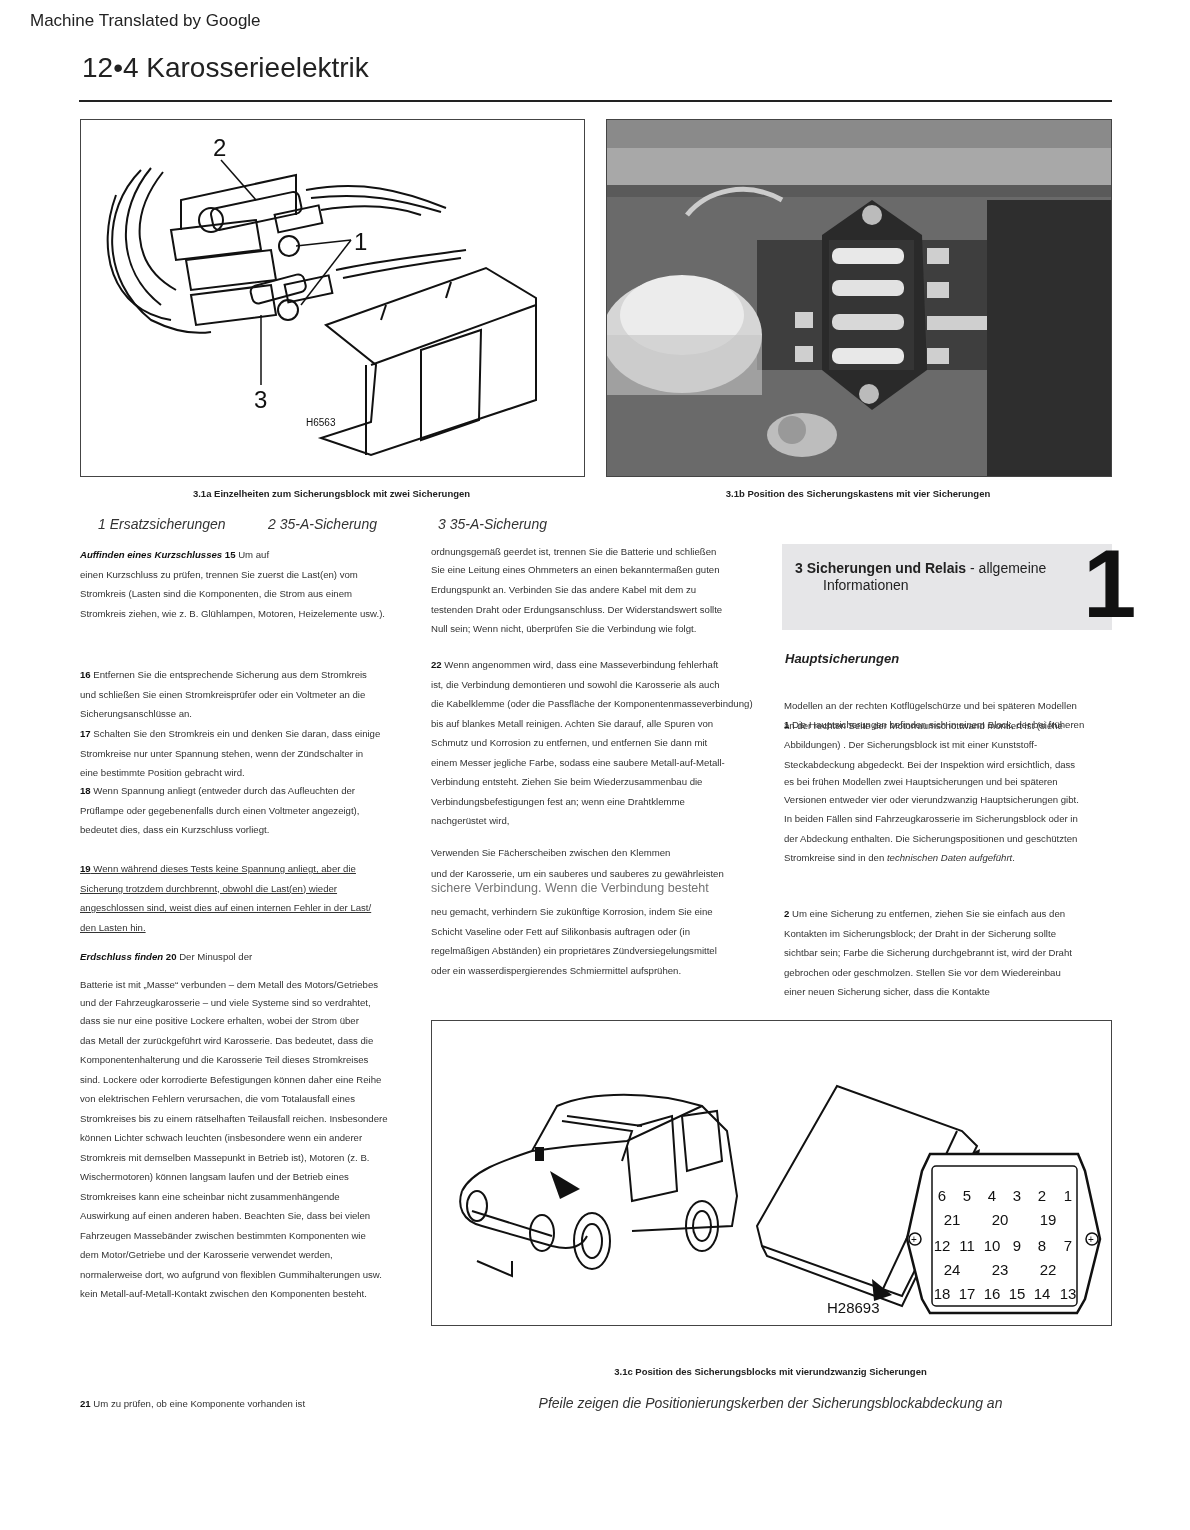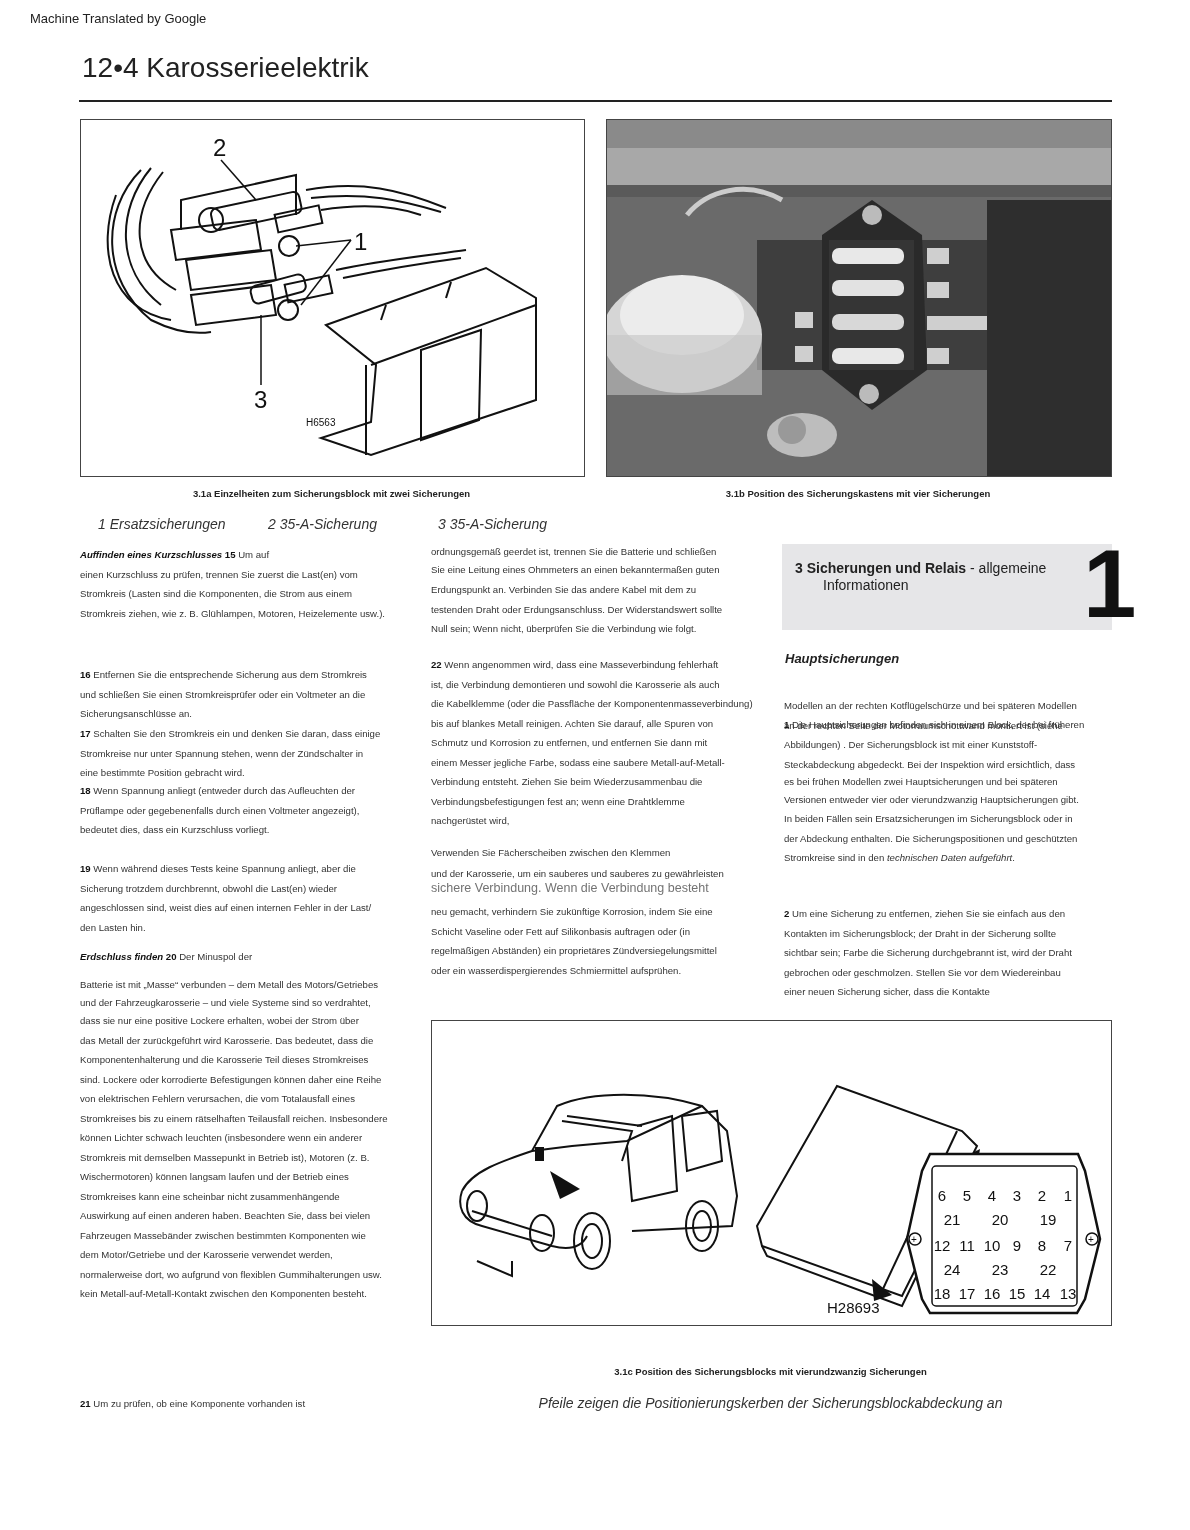--- a/index.html
+++ b/index.html
@@ -1,18 +1,18 @@
 <!DOCTYPE html>
 <html><head>
 <meta charset="utf-8">
 <style>
   html, body { margin:0; padding:0; background:#ffffff; }
   body { width:1190px; height:1530px; position:relative; overflow:hidden; font-family:"Liberation Sans", sans-serif; color:#2a2a2a; }
   .abs { position:absolute; }
-  .mt-banner { left:30px; top:11px; font-size:13px; color:#222; }
+  .mt-banner { left:30px; top:11px; font-size:17px; color:#222; }
   .page-title { left:82px; top:52px; font-size:28px; color:#222; }
   .header-rule { left:79px; top:100px; width:1033px; height:2px; background:#222; }
   .fig-box { border:1px solid #444; background:#fff; overflow:hidden; }
   .fig-a { left:80px; top:119px; width:503px; height:356px; }
   .fig-b { left:606px; top:119px; width:504px; height:356px; background:#6e6e6e; }
   .fig-c { left:431px; top:1020px; width:679px; height:304px; }
   .caption { font-size:9.5px; font-weight:bold; color:#222; text-align:center; }
   .legend-item { font-size:14px; font-style:italic; color:#333; }
   .txt { font-size:9.6px; line-height:19.5px; color:#333; white-space:nowrap; }
   .txt.tight { line-height:18px; }
@@ -139,21 +139,21 @@
   <div>Stromkreise nur unter Spannung stehen, wenn der Zündschalter in</div>
   <div>eine bestimmte Position gebracht wird.</div>
 </div>
 
 <div class="abs txt" style="left:80px; top:781px;">
   <div><b>18</b><span> Wenn Spannung anliegt (entweder durch das Aufleuchten der</span></div>
   <div>Prüflampe oder gegebenenfalls durch einen Voltmeter angezeigt),</div>
   <div>bedeutet dies, dass ein Kurzschluss vorliegt.</div>
 </div>
 
-<div class="abs txt" style="left:80px; top:859px;">
+<div class="abs txt" style="left:80px; top:859px;text-decoration:underline;">
   <div><b>19</b><span> Wenn während dieses Tests keine Spannung anliegt, aber die</span></div>
   <div>Sicherung trotzdem durchbrennt, obwohl die Last(en) wieder</div>
   <div>angeschlossen sind, weist dies auf einen internen Fehler in der Last/</div>
   <div>den Lasten hin.</div>
 </div>
 
 <div class="abs txt" style="left:80px; top:947px;">
   <div><b><i>Erdschluss finden</i> <span>20</span></b><span> Der Minuspol der</span></div>
 </div>
 <div class="abs txt tight" style="left:80px; top:976px;">
@@ -230,21 +230,21 @@
   <div>Modellen an der rechten Kotflügelschürze und bei späteren Modellen</div>
   <div>an der rechten Seite der Motorraumschottwand montiert ist (siehe</div>
   <div>Abbildungen) . Der Sicherungsblock ist mit einer Kunststoff-</div>
   <div>Steckabdeckung abgedeckt. Bei der Inspektion wird ersichtlich, dass</div>
 </div>
 <div class="abs txt tight" style="left:784px; top:773px;">
   <div>es bei frühen Modellen zwei Hauptsicherungen und bei späteren</div>
   <div>Versionen entweder vier oder vierundzwanzig Hauptsicherungen gibt.</div>
 </div>
 <div class="abs txt" style="left:784px; top:809px;">
-  <div>In beiden Fällen sein Ersatzsicherungen im Sicherungsblock oder in</div>
+  <div>In beiden Fällen sind Fahrzeugkarosserie im Sicherungsblock oder in</div>
   <div>der Abdeckung enthalten. Die Sicherungspositionen und geschützten</div>
   <div><span>Stromkreise sind in den </span><i>technischen Daten aufgeführt</i><span>.</span></div>
 </div>
 
 <div class="abs txt" style="left:784px; top:904px;">
   <div><b>2</b><span> Um eine Sicherung zu entfernen, ziehen Sie sie einfach aus den</span></div>
   <div>Kontakten im Sicherungsblock; der Draht in der Sicherung sollte</div>
   <div>sichtbar sein; Farbe die Sicherung durchgebrannt ist, wird der Draht</div>
   <div>gebrochen oder geschmolzen. Stellen Sie vor dem Wiedereinbau</div>
 </div>

